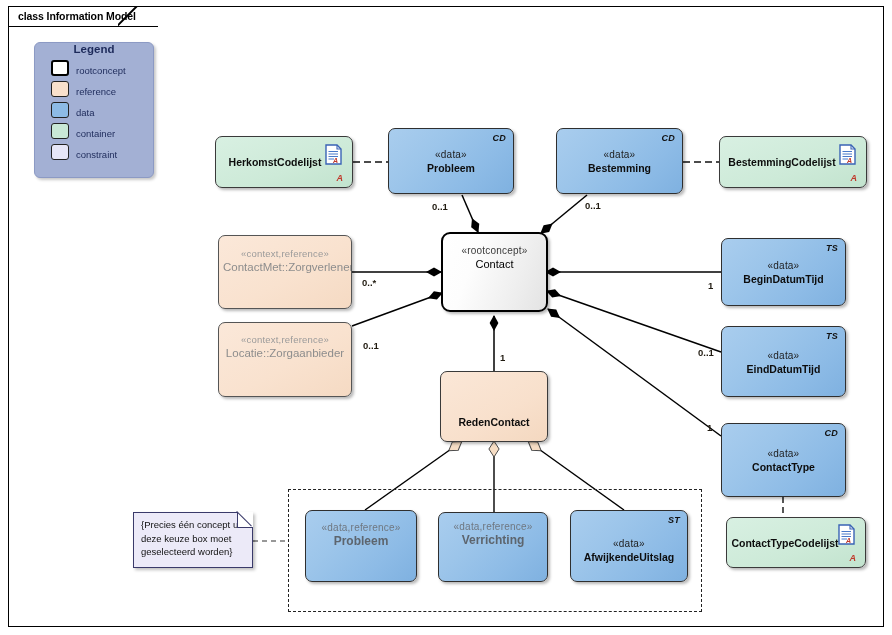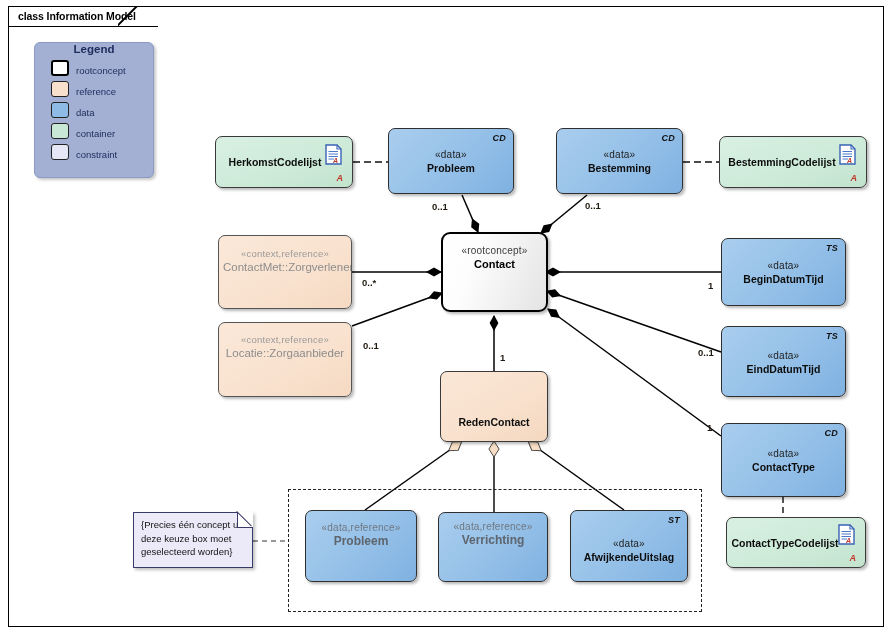--- a/index.html
+++ b/index.html
@@ -133,21 +133,21 @@
   .n-ctxref .stereo{color:#9a9a9a;font-size:9.5px;}
   .n-ctxref .nm{color:#8d8d8d;font-size:11.5px;font-weight:normal;}
 
   
   .n-root{
     background:linear-gradient(110deg,#ffffff 0%,#fdfdfd 30%,#ededed 75%,#e3e3e3 100%);
     border:2.5px solid #000;
     border-radius:9px;
   }
   .n-root .stereo{color:#3b3b3b;}
-  .n-root .nm{color:#000;font-size:11px;font-weight:bold;}
+  .n-root .nm{color:#000;font-size:11px;font-weight:normal;}
 
   
   .note{
     position:absolute;
     box-sizing:border-box;
     background:#eceaf8;
     border:1px solid #3a3a6a;
     box-shadow:2px 2px 3px rgba(0,0,0,0.25);
     font-size:9.5px;
     color:#111;

